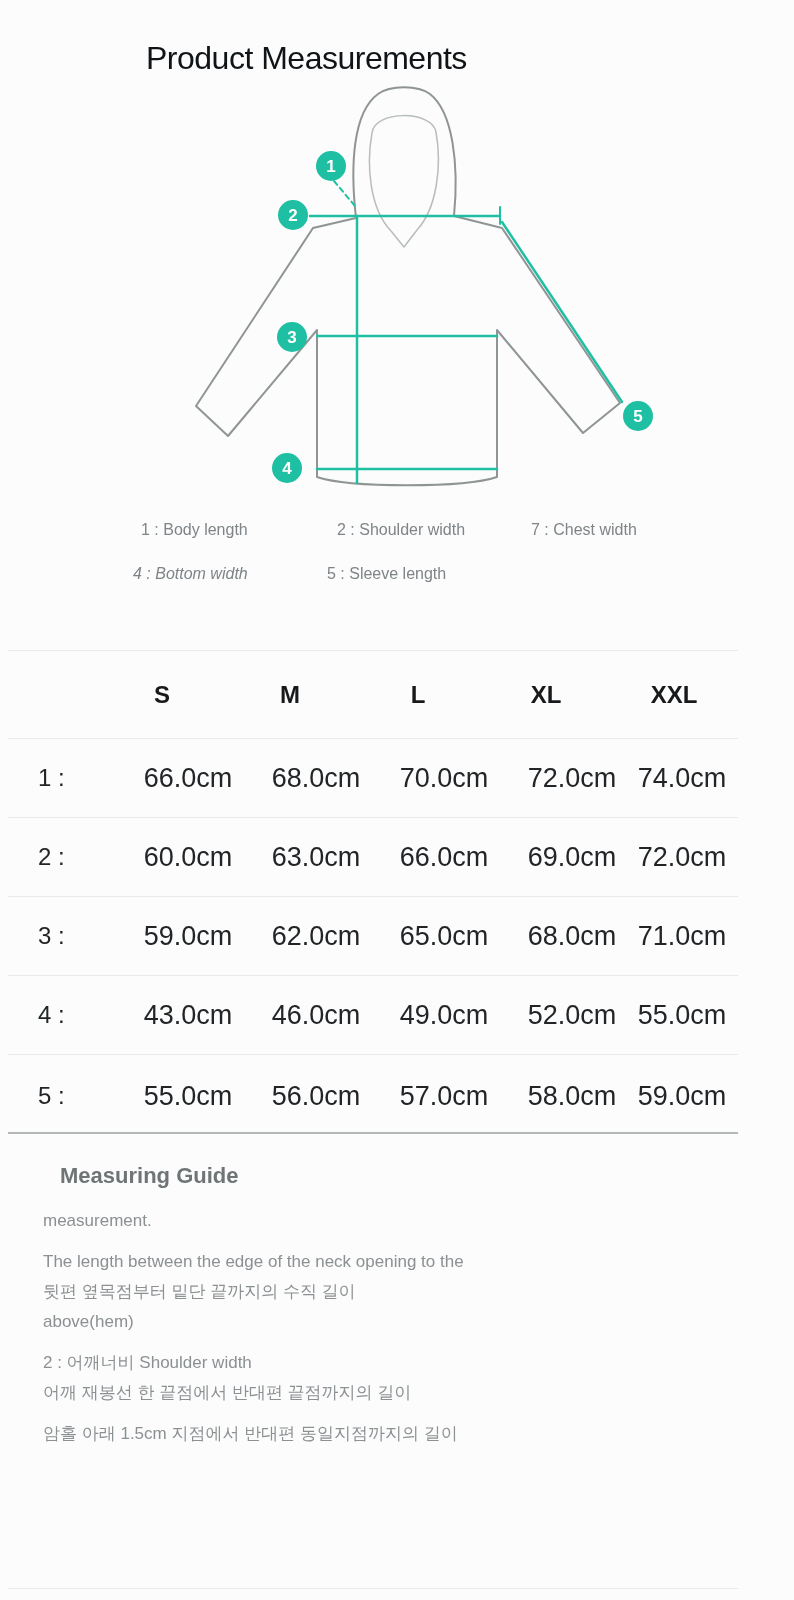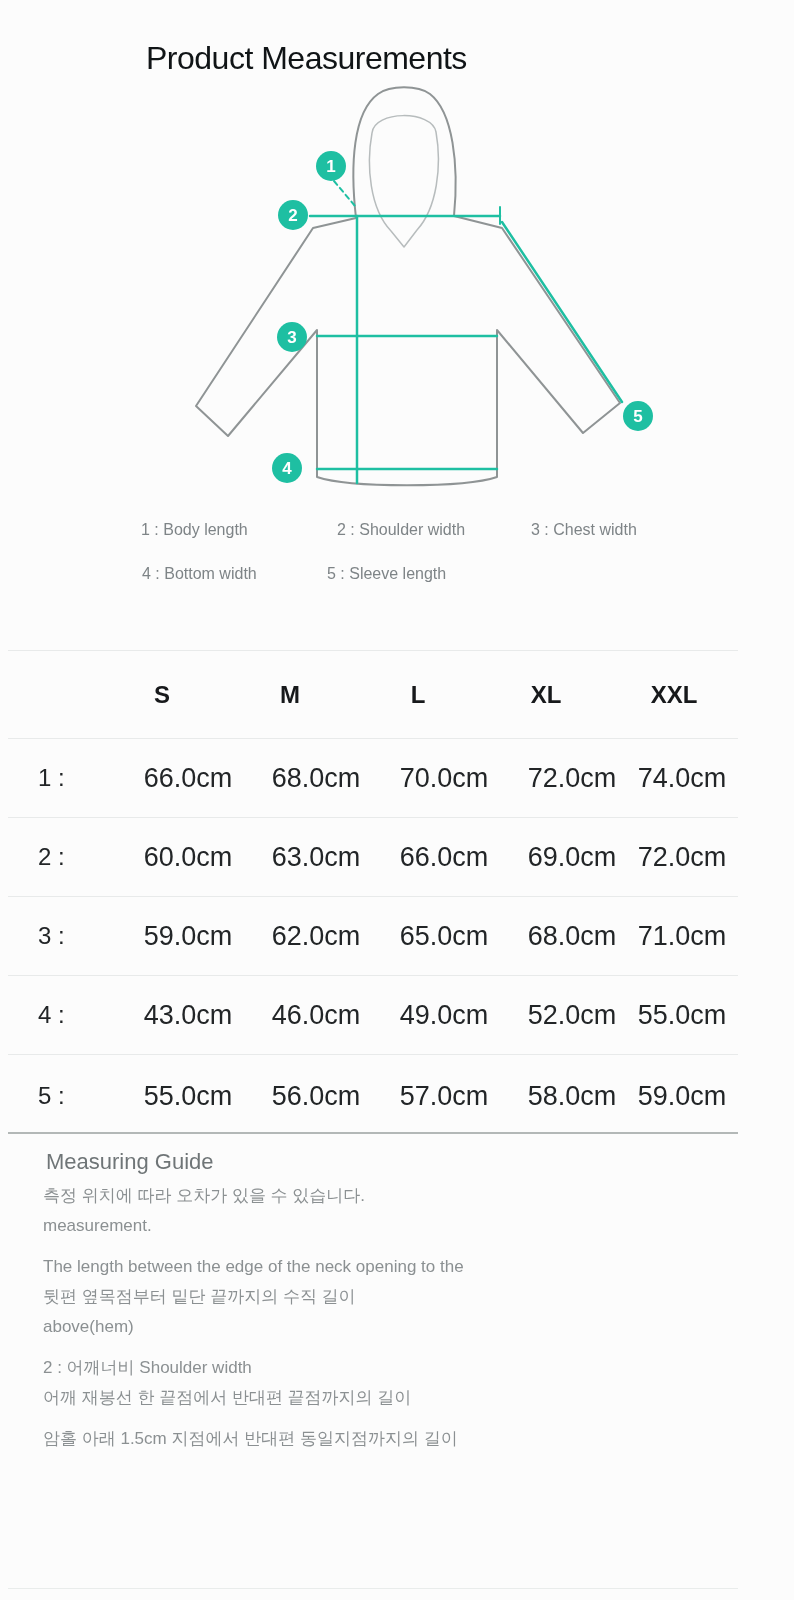--- a/index.html
+++ b/index.html
@@ -13,21 +13,21 @@
   }
   svg.diagram { position:absolute; left:0; top:80px; }
   .badge-num {
     fill:#ffffff; font-family:"Liberation Sans", sans-serif;
     font-size:17px; font-weight:bold; text-anchor:middle;
   }
   .legend-item { position:absolute; font-size:16px; color:#7e8487; white-space:nowrap; }
   .li-0-0 { left:141px; top:521px; }
   .li-0-1 { left:337px; top:521px; }
   .li-0-2 { left:531px; top:521px; }
-  .li-1-0 { left:142px; top:565px; }
+  .li-1-0 { left:133px; top:565px;font-style:italic; }
   .li-1-1 { left:327px; top:565px; }
 
   .size-table {
     position:absolute; left:8px; top:650px; width:730px;
     border-top:1px solid #e8eaea;
   }
   .t-row {
     display:grid; grid-template-columns:90px 1fr 1fr 1fr 1fr 1fr;
     align-items:center; height:78px; border-bottom:1px solid #e8eaea;
   }
@@ -36,21 +36,21 @@
   .t-cell { text-align:center; font-size:27px; color:#222527; }
   .t-head .t-cell { font-size:24px; font-weight:bold; color:#17191b; }
   .t-label { text-align:left; padding-left:30px; font-size:24px; color:#222527; }
   .t-row:not(.t-head) .t-cell.shift { transform:translateX(26px); }
   .t-row:not(.t-head) .t-cell.shift-sm { transform:translateX(8px); }
 
   .guide {
     position:absolute; left:8px; top:1132px; width:730px; box-sizing:border-box;
     border-top:2px solid #b3b8b7; padding:12px 0 0 35px;
   }
-  .guide-heading { margin:3px; font-size:22px; line-height:26px; font-weight:normal; color:#6f7577; }
+  .guide-heading { margin:17px; font-size:22px; line-height:26px; font-weight:bold; color:#6f7577; }
   .g-intro { margin-top:6px; }
   .g-line { font-size:17px; line-height:30px; color:#8b9092; white-space:nowrap; }
   .g-item { margin-top:11px; }
 
   .bottom-fade {
     position:absolute; left:0; top:1550px; width:794px; height:50px;
     background:linear-gradient(to bottom, rgba(252,252,252,0), rgba(252,252,252,0.85));
     pointer-events:none;
   }
   .faint-line { position:absolute; left:8px; top:1588px; width:730px; height:1px; background:#e9eceb; }
@@ -97,21 +97,21 @@
       <text class="badge-num" x="287" y="474">4</text>
     </g>
     <g>
       <circle cx="638" cy="416" r="15" fill="#1ebfa2"></circle>
       <text class="badge-num" x="638" y="422">5</text>
     </g>
   </svg>
 
   <span class="legend-item li-0-0">1 : Body length</span>
   <span class="legend-item li-0-1">2 : Shoulder width</span>
-  <span class="legend-item li-0-2">3 : Chest width</span>
+  <span class="legend-item li-0-2">7 : Chest width</span>
   <span class="legend-item li-1-0">4 : Bottom width</span>
   <span class="legend-item li-1-1">5 : Sleeve length</span>
 
   <div class="size-table">
     <div class="t-row t-head">
       <div class="t-cell t-label"></div>
       <div class="t-cell">S</div>
       <div class="t-cell">M</div>
       <div class="t-cell">L</div>
       <div class="t-cell">XL</div>
@@ -161,21 +161,20 @@
       <div class="t-cell shift">57.0cm</div>
       <div class="t-cell shift">58.0cm</div>
       <div class="t-cell shift-sm">59.0cm</div>
     </div>
   </div>
 
   <div class="guide">
     <h2 class="guide-heading">Measuring Guide</h2>
 
     <div class="g-intro">
-      <div class="g-line">측정 위치에 따라 오차가 있을 수 있습니다.</div>
       <div class="g-line">measurement.</div>
     </div>
 
     <div class="g-item">
       <div class="g-line">The length between the edge of the neck opening to the</div>
       <div class="g-line">뒷편 옆목점부터 밑단 끝까지의 수직 길이</div>
       <div class="g-line">above(hem)</div>
     </div>
 
     <div class="g-item">

